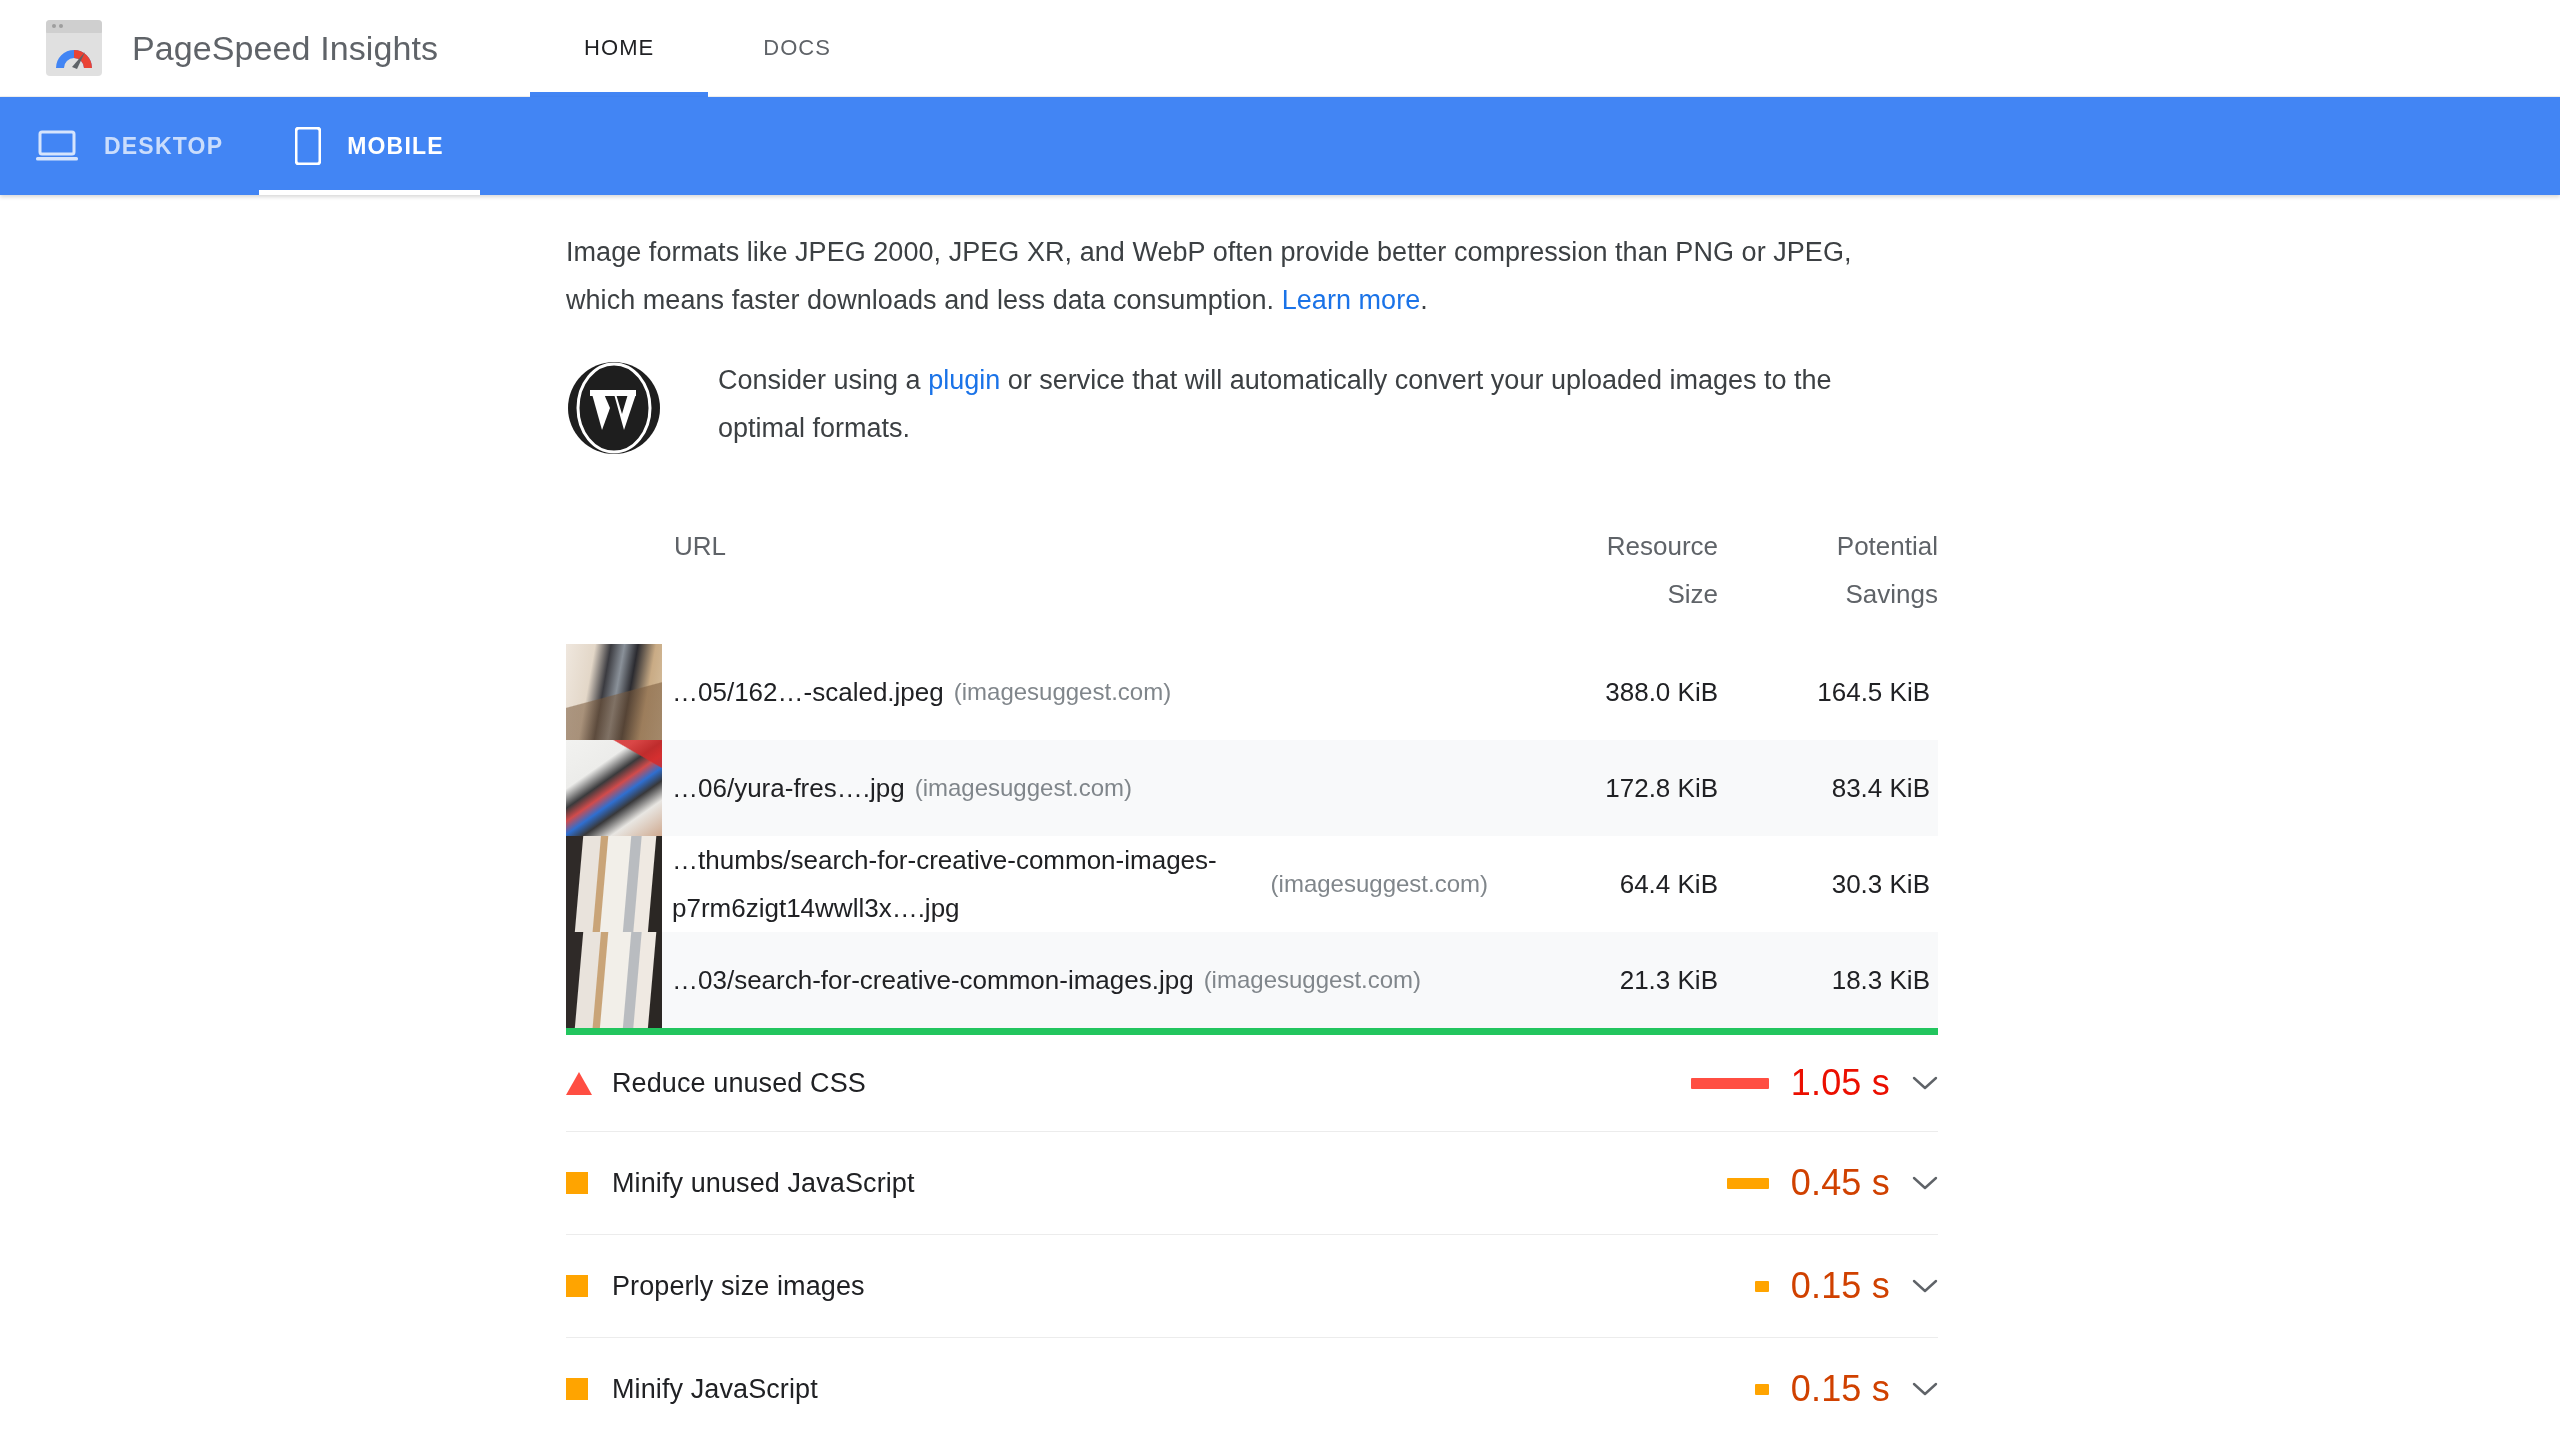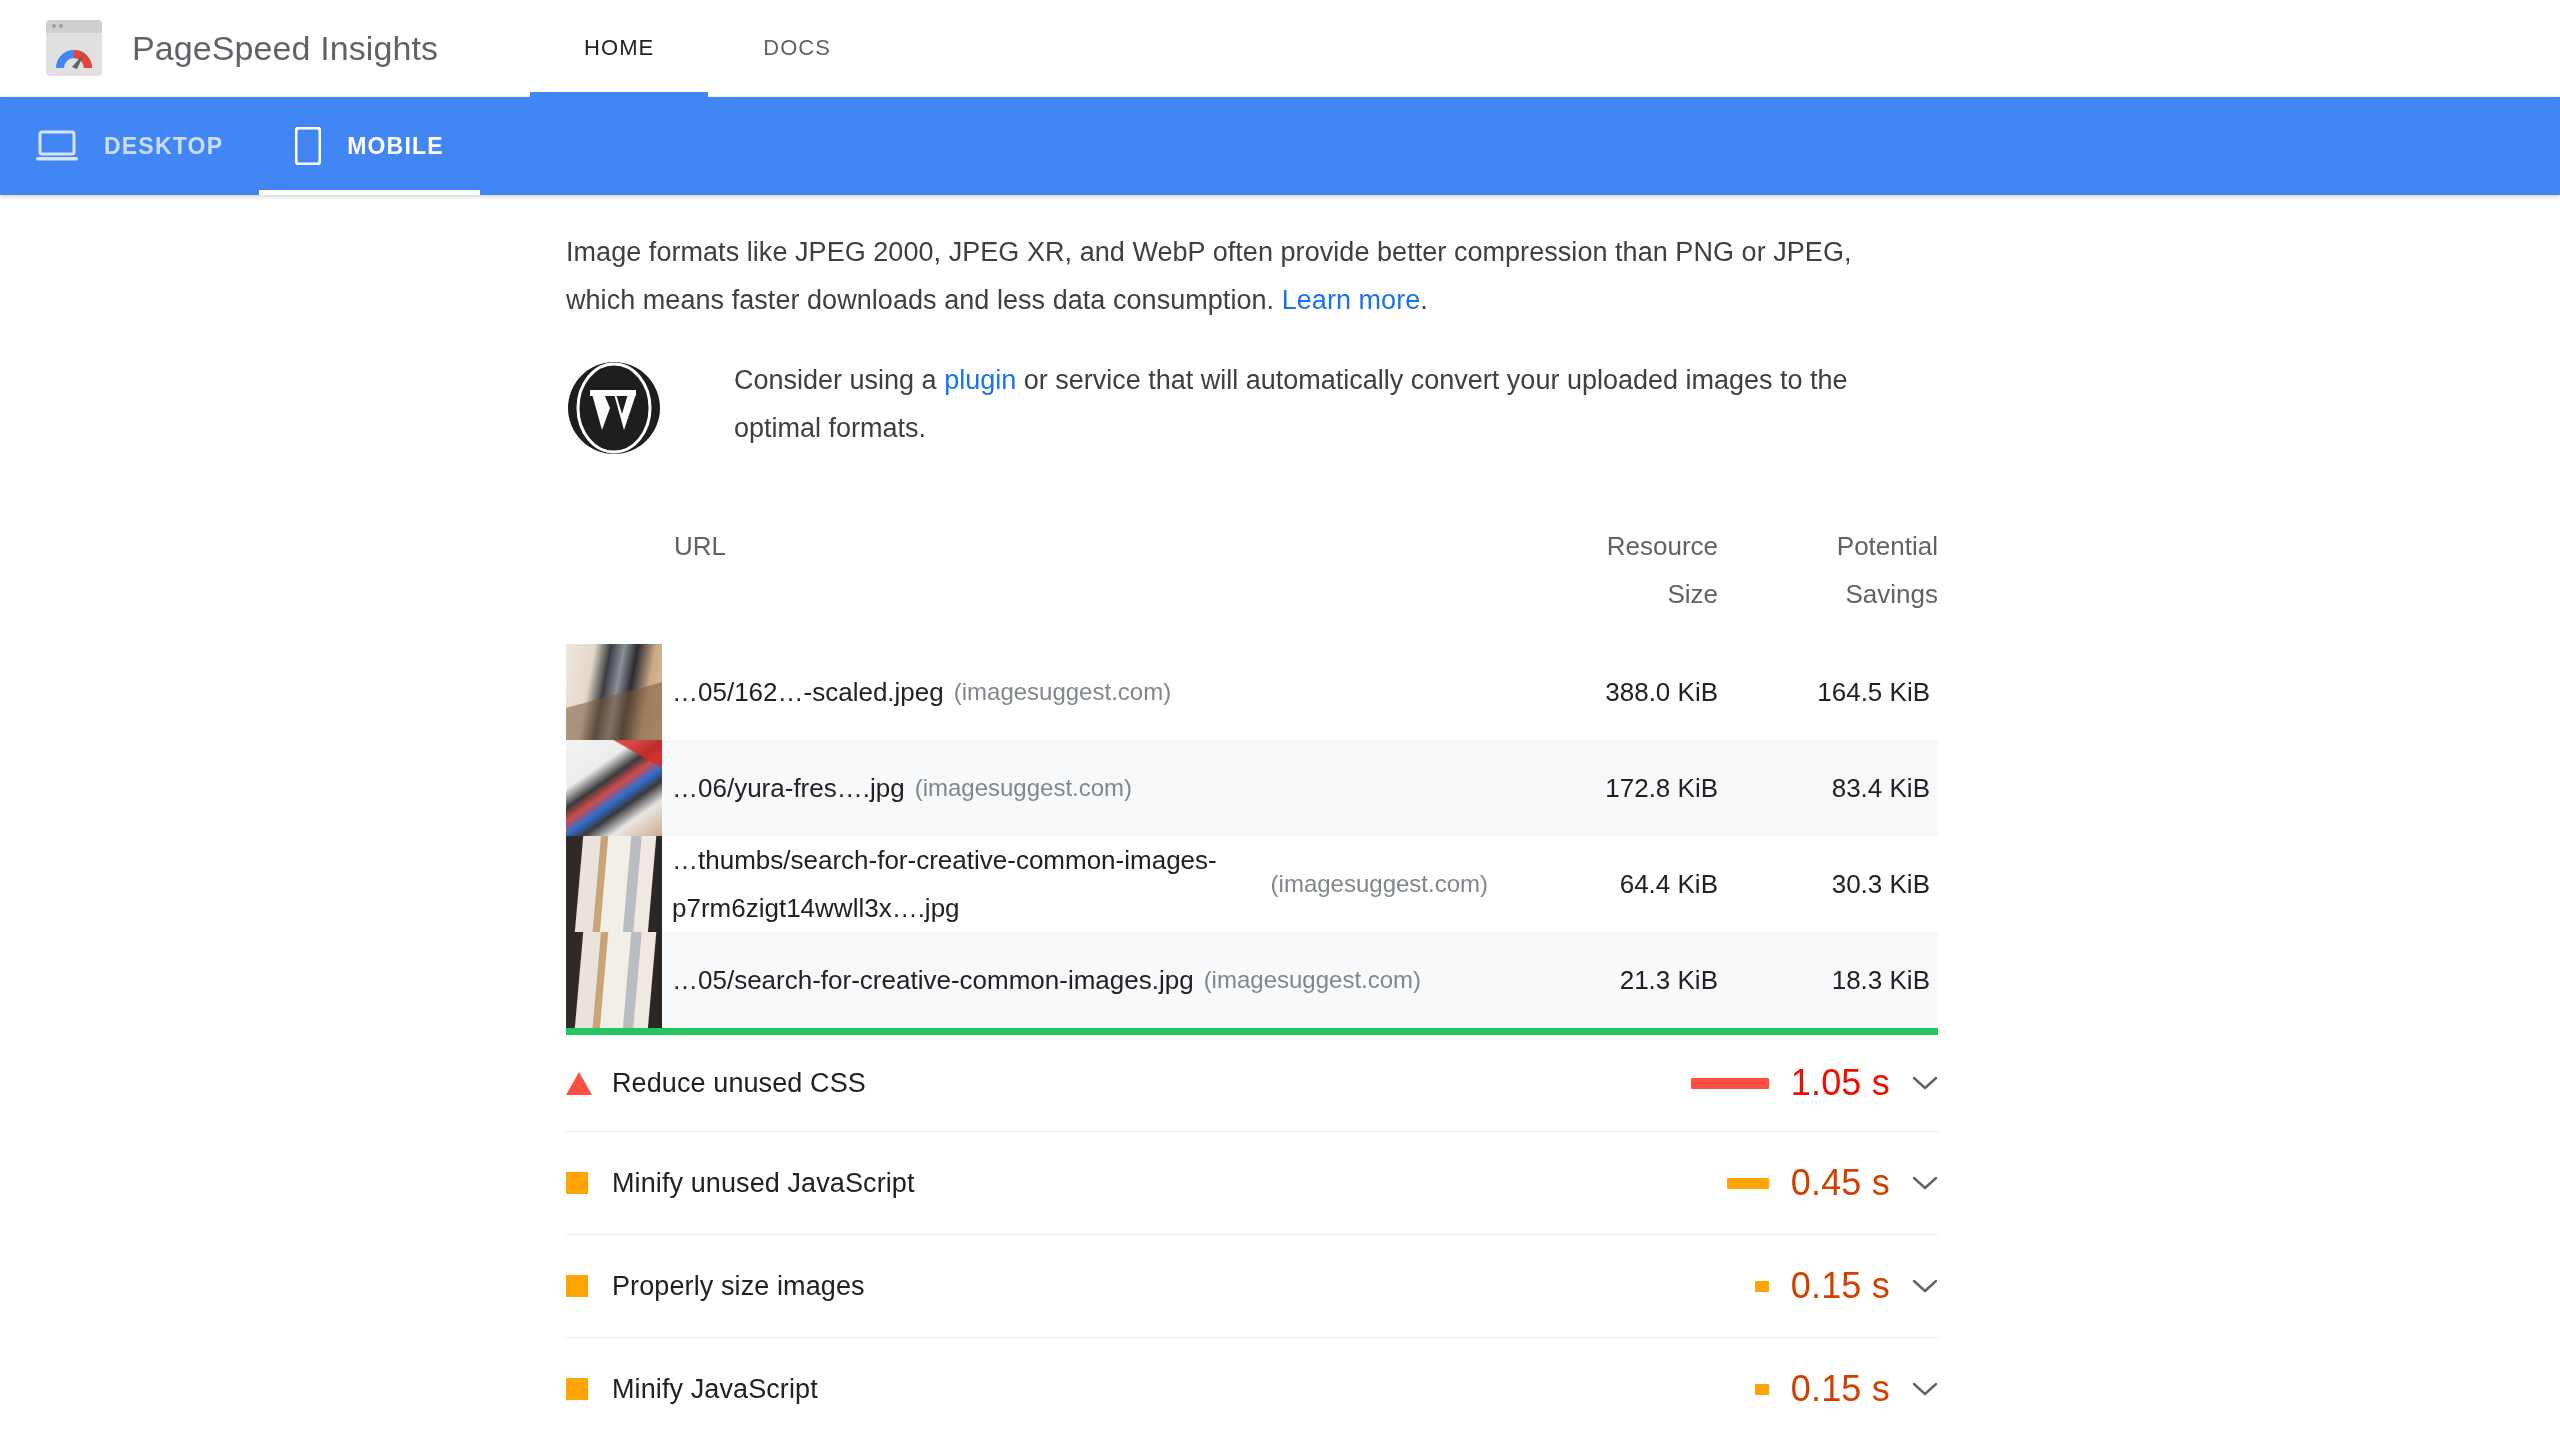--- a/index.html
+++ b/index.html
@@ -125,21 +125,21 @@
   .link { color:#1a73e8; text-decoration:none; cursor:pointer; }
 
   
   .wp-row {
     display:flex;
     margin-top:32px;
     align-items:flex-start;
   }
   .wp-logo { flex:0 0 auto; margin-top:4px; }
   .wp-text {
-    margin-left:72px;
+    margin-left:56px;
     font-size:27px;
     line-height:48px;
     color:#3c4043;
     width:1200px;
   }
 
   
   .tbl {
     margin-top:48px;
     width:1372px;
@@ -366,21 +366,21 @@
               <span class="domain">(imagesuggest.com)</span>
             </div>
           </td>
           <td class="num">64.4 KiB</td>
           <td class="sav">30.3 KiB</td>
         </tr>
         <tr class="alt">
           <td class="url-cell">
             <div class="url-inner">
               <span class="thumb t4"></span>
-              <span class="url-text">…05/search-for-creative-common-images.jpg</span>
+              <span class="url-text">…03/search-for-creative-common-images.jpg</span>
               <span class="domain">(imagesuggest.com)</span>
             </div>
           </td>
           <td class="num">21.3 KiB</td>
           <td class="sav">18.3 KiB</td>
         </tr>
       </tbody>
     </table>
 
     <div class="audits">

